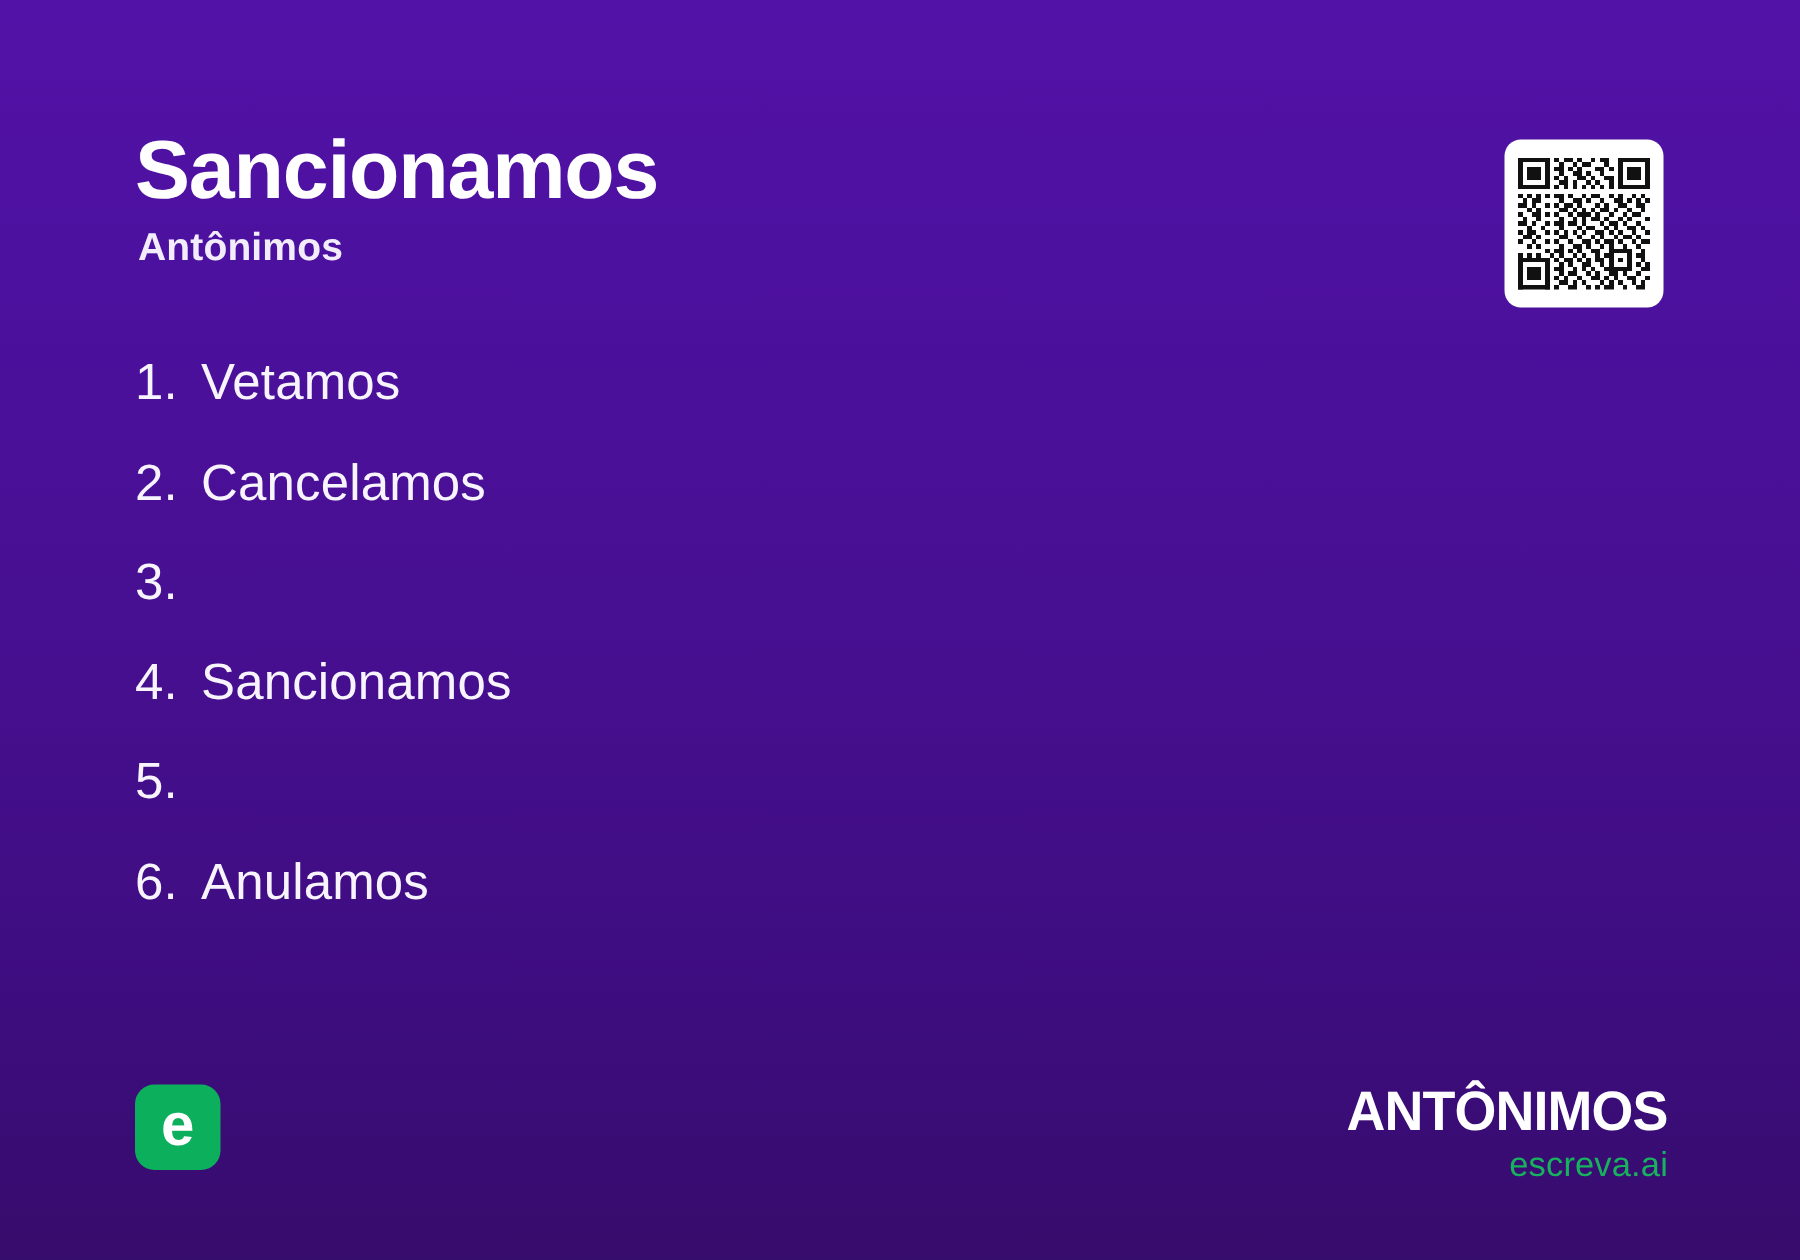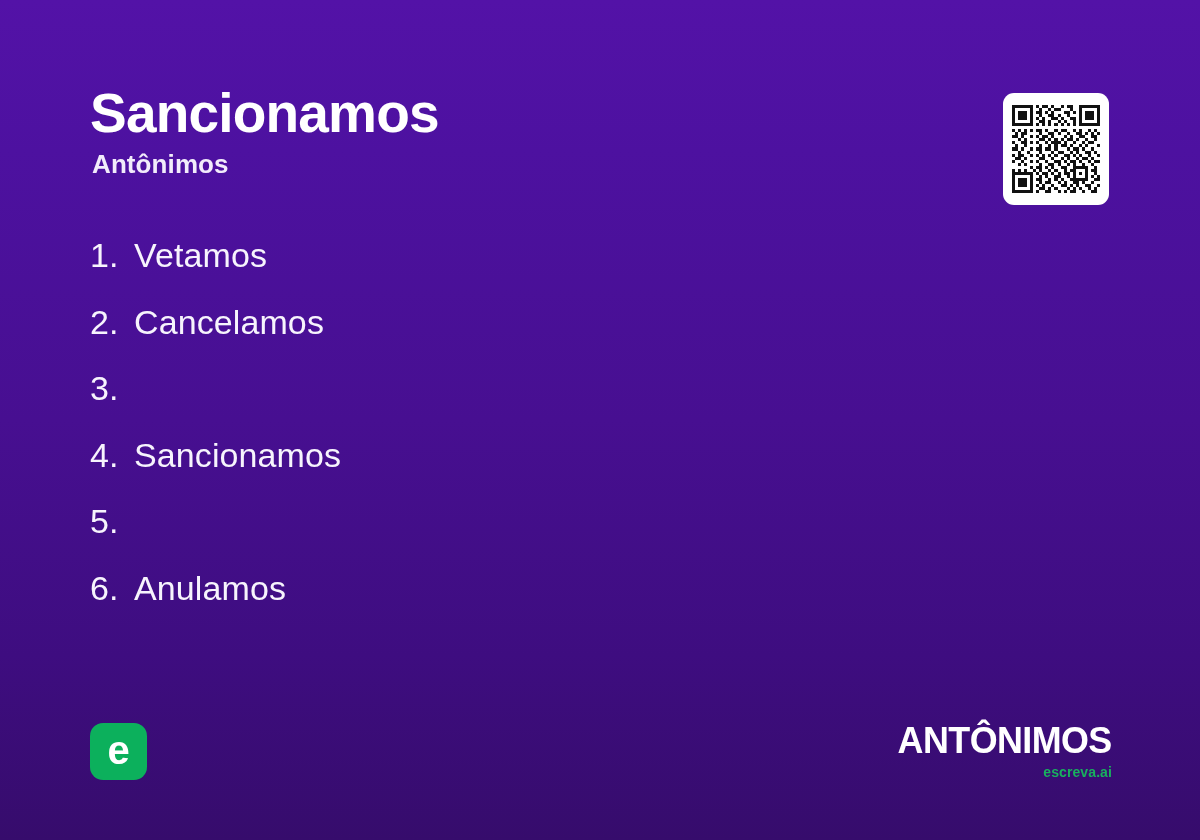--- a/index.html
+++ b/index.html
@@ -125,22 +125,22 @@
     font-size: 37px;
     font-weight: 800;
     letter-spacing: -0.6px;
     line-height: 1;
     transform: scaleX(0.97);
     transform-origin: right center;
   }
   .brand-sub {
     display: block;
     color: #18b15e;
-    font-size: 14px;
-    font-weight: 700;
+    font-size: 23px;
+    font-weight: 400;
     letter-spacing: 0.1px;
     line-height: 1;
     margin-top: 6px;
   }
 </style>
 </head>
 <body>
 
 <div class="card">
 

